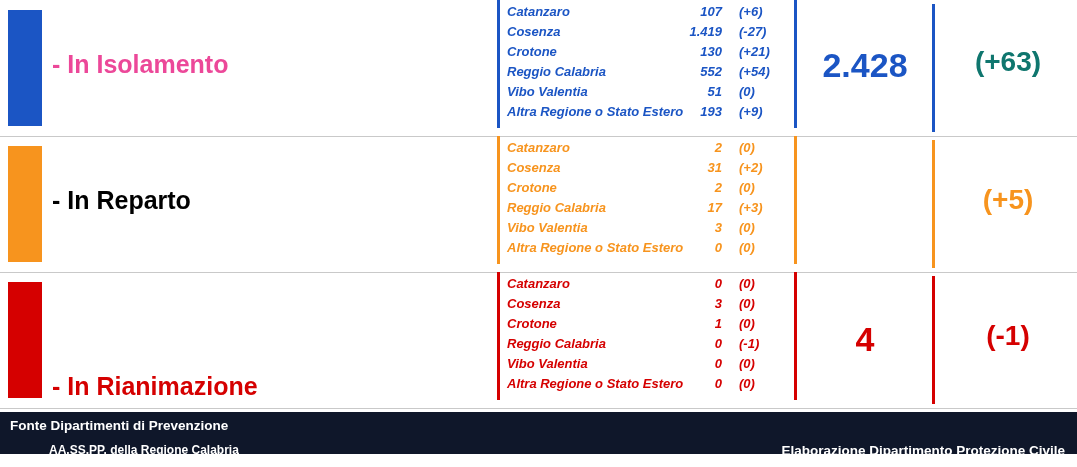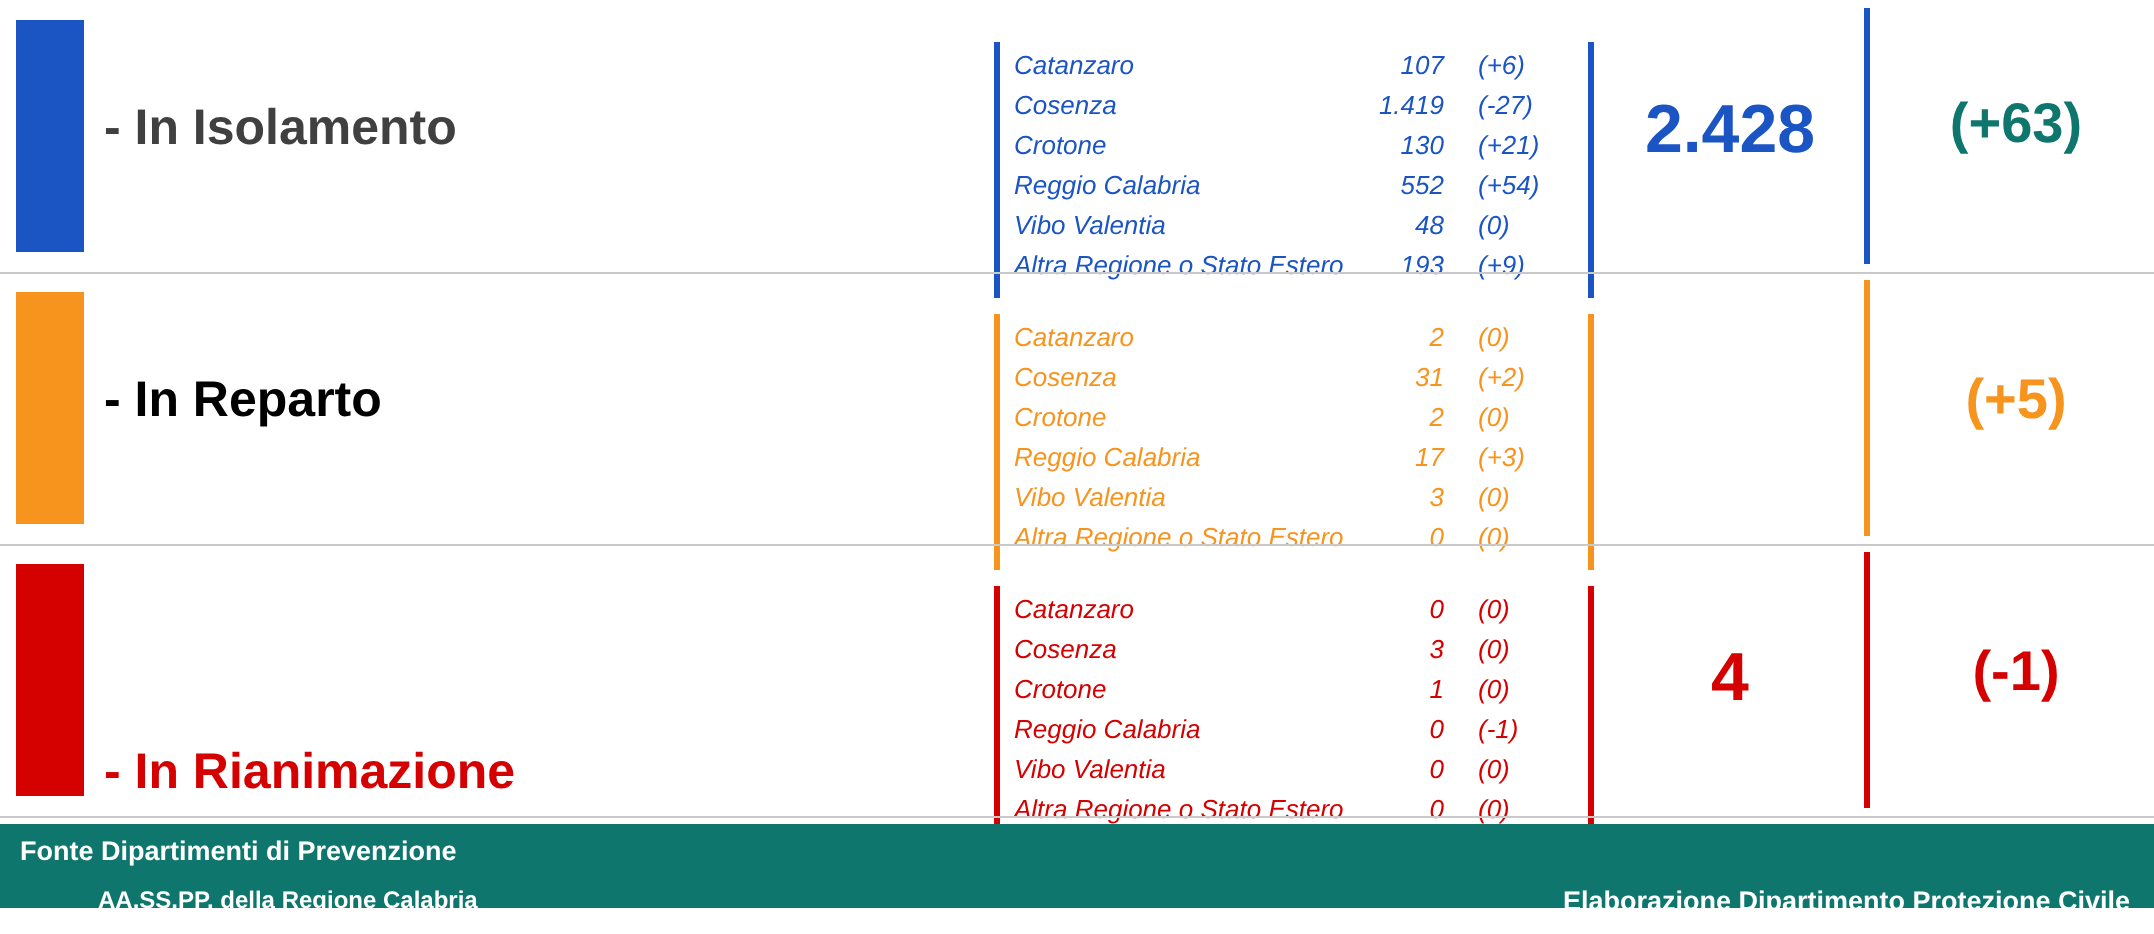--- a/index.html
+++ b/index.html
@@ -60,23 +60,24 @@
     font-weight: bold;
     letter-spacing: 0px;
     white-space: nowrap;
   }
   .sec-rianimaz .cat-label { top: 52px; }
 
   
   .prov-block {
     position: absolute;
     left: 497px;
-    top: 21px;
+    top: 0;
     width: 300px;
     height: 128px;
+    font-weight: bold;
   }
   .prov-rule-left,
   .prov-rule-right {
     position: absolute;
     top: 0;
     width: 3px;
     height: 128px;
   }
   .prov-rule-left  { left: 0px; }
   .prov-rule-right { left: 297px; }
@@ -145,21 +146,21 @@
   .sec-rianimaz .total-value,
   .sec-rianimaz .total-delta { top: 48px; }
 
   
   .footer {
     position: absolute;
     left: 0;
     top: 412px;
     width: 1077px;
     height: 42px;
-    background: #0f766e;
+    background: #0f172a;
     color: #ffffff;
   }
   .footer-left-1 {
     position: absolute;
     left: 10px;
     top: 6px;
     font-size: 13.5px;
     font-weight: bold;
     white-space: nowrap;
   }
@@ -181,21 +182,21 @@
     white-space: nowrap;
   }
 </style>
 </head>
 <body>
 
 <div class="board">
 
   <div class="section sec-isolamento">
     <div class="colorbar" style="background:#1b55c4;"></div>
-    <div class="cat-label" style="color:#404040;">- In Isolamento</div>
+    <div class="cat-label" style="color:#ec4899;">- In Isolamento</div>
 
     <div class="prov-block">
       <div class="prov-rule-left" style="background:#1b55c4;"></div>
       <div class="prov-rule-right" style="background:#1b55c4;"></div>
 
       <div class="prov-row" style="top:4px; color:#1b55c4;">
         <span class="prov-name">Catanzaro</span>
         <span class="prov-value">107</span>
         <span class="prov-delta">(+6)</span>
       </div>
@@ -209,21 +210,21 @@
         <span class="prov-value">130</span>
         <span class="prov-delta">(+21)</span>
       </div>
       <div class="prov-row" style="top:64px; color:#1b55c4;">
         <span class="prov-name">Reggio Calabria</span>
         <span class="prov-value">552</span>
         <span class="prov-delta">(+54)</span>
       </div>
       <div class="prov-row" style="top:84px; color:#1b55c4;">
         <span class="prov-name">Vibo Valentia</span>
-        <span class="prov-value">48</span>
+        <span class="prov-value">51</span>
         <span class="prov-delta">(0)</span>
       </div>
       <div class="prov-row" style="top:104px; color:#1b55c4;">
         <span class="prov-name">Altra Regione o Stato Estero</span>
         <span class="prov-value">193</span>
         <span class="prov-delta">(+9)</span>
       </div>
     </div>
 
     <div class="total-value" style="color:#1b55c4;">2.428</div>

